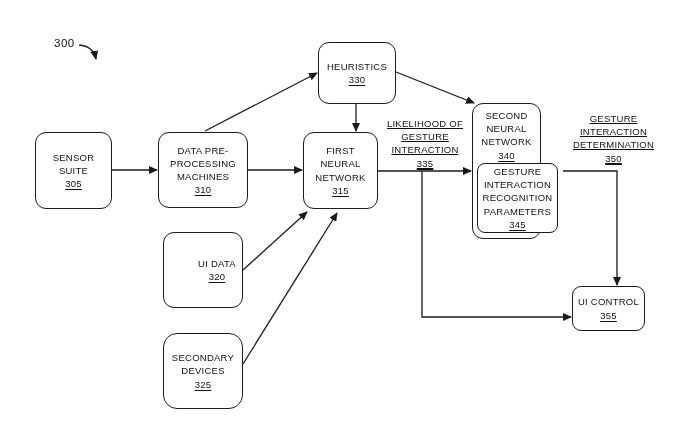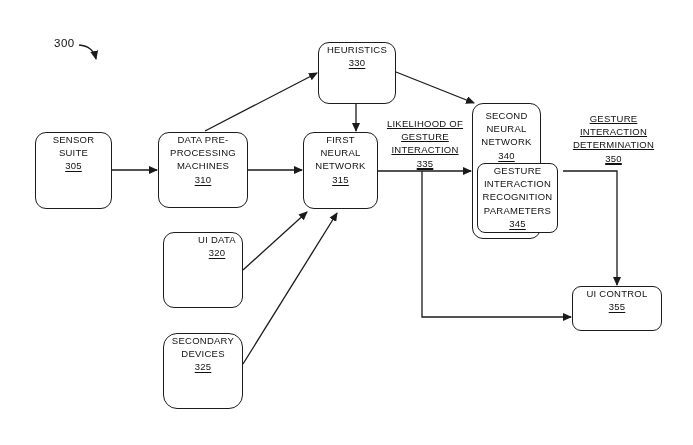--- a/index.html
+++ b/index.html
@@ -11,21 +11,21 @@
     overflow:hidden;
   }
   #canvas { position:absolute; left:0; top:0; width:693px; height:445px; }
   svg.wires { position:absolute; left:0; top:0; z-index:1; }
   .node {
     position:absolute; z-index:2;
     background:#ffffff;
     border:1.5px solid #1c1c1c;
     border-radius:11px;
     display:flex; flex-direction:column;
-    align-items:center; 
+    align-items:center; justify-content:center;
     text-align:center;
     font-size:9.5px; line-height:13.2px;
     letter-spacing:0.25px; color:#111;
     box-sizing:border-box;
   }
   .node span { display:block; white-space:nowrap; }
   .ref { text-decoration:underline; text-underline-offset:2px; }
   .node.container { justify-content:flex-start; padding-top:5px; }
   .node.inner { border-radius:8px; border-width:1.4px; z-index:3; }
   .flabel {
@@ -121,21 +121,21 @@
 
     <div class="node inner" style="left:4px; top:59px; width:81px; height:70px;">
       <span>GESTURE</span>
       <span>INTERACTION</span>
       <span>RECOGNITION</span>
       <span>PARAMETERS</span>
       <span class="ref">345</span>
     </div>
   </div>
 
-  <div class="node" style="left:572px; top:286px; width:90px; height:45px; border-radius:9px;">
+  <div class="node" style="left:572px; top:286px; width:73px; height:45px; border-radius:9px;">
     <span>UI CONTROL</span>
     <span class="ref">355</span>
   </div>
 
   <div class="flabel" style="left:380px; top:117px; width:90px;">
     <span>LIKELIHOOD OF</span>
     <span>GESTURE</span>
     <span>INTERACTION</span>
     <span class="ref">335</span>
   </div>

